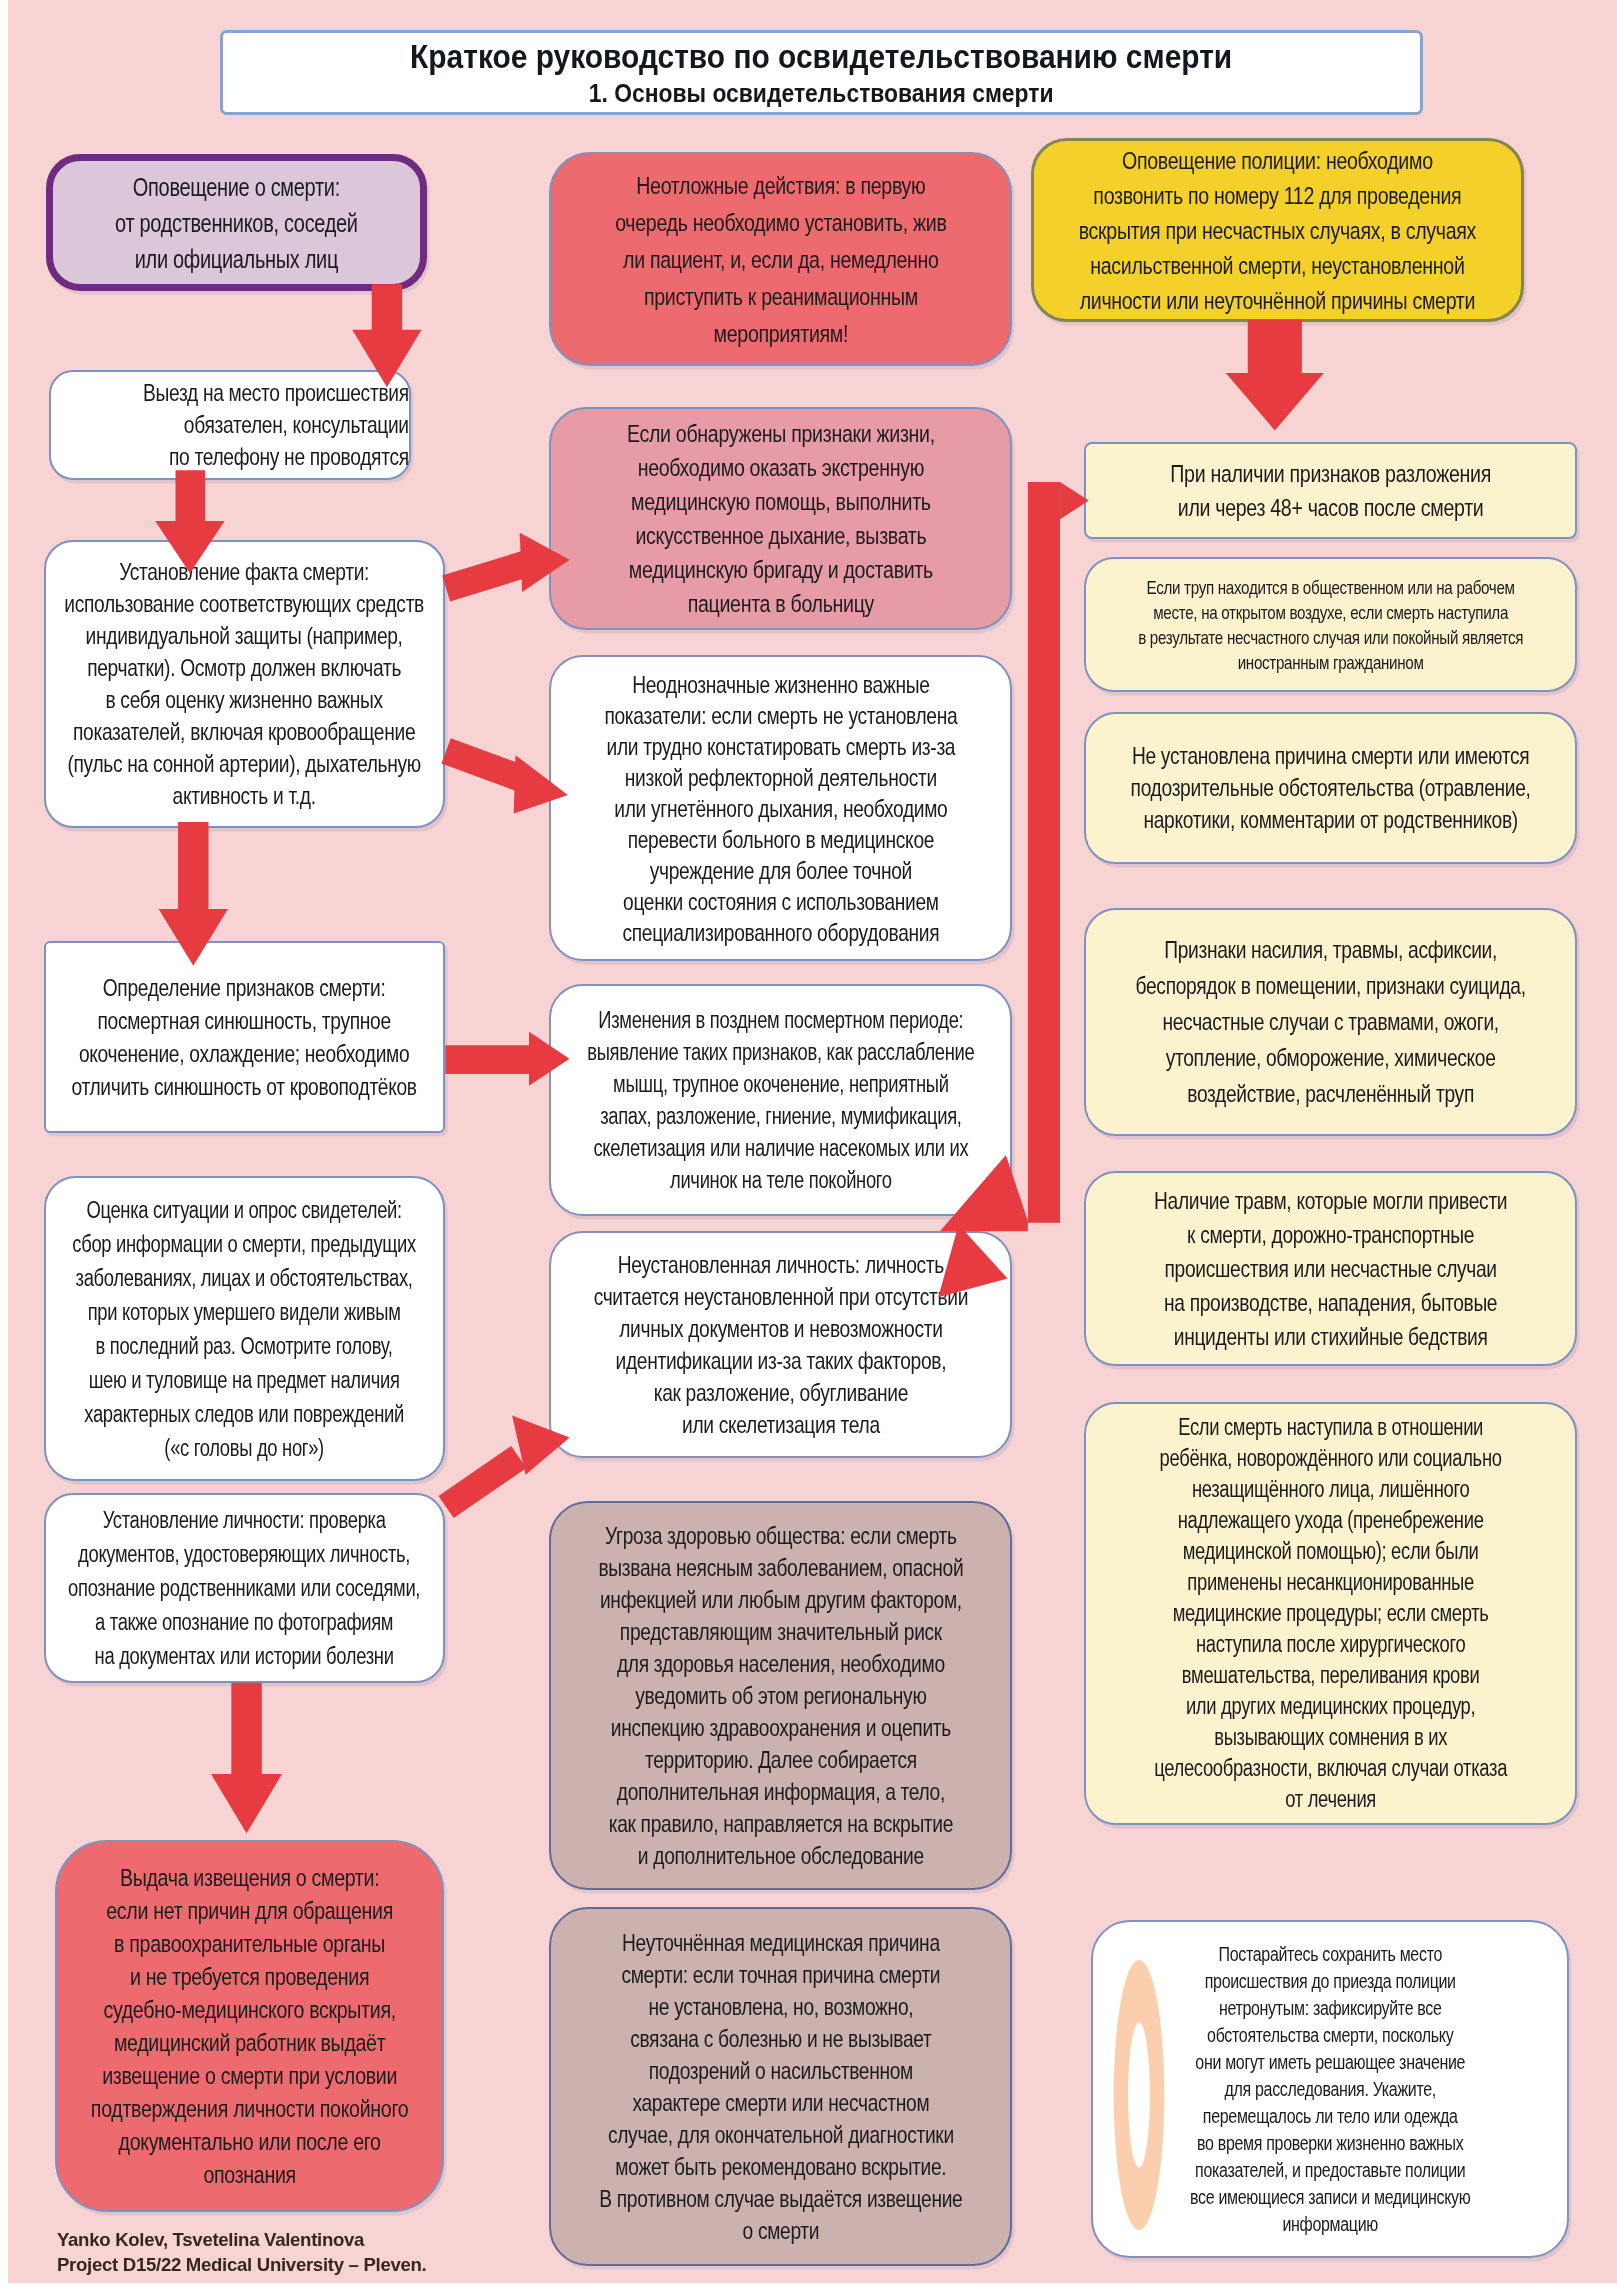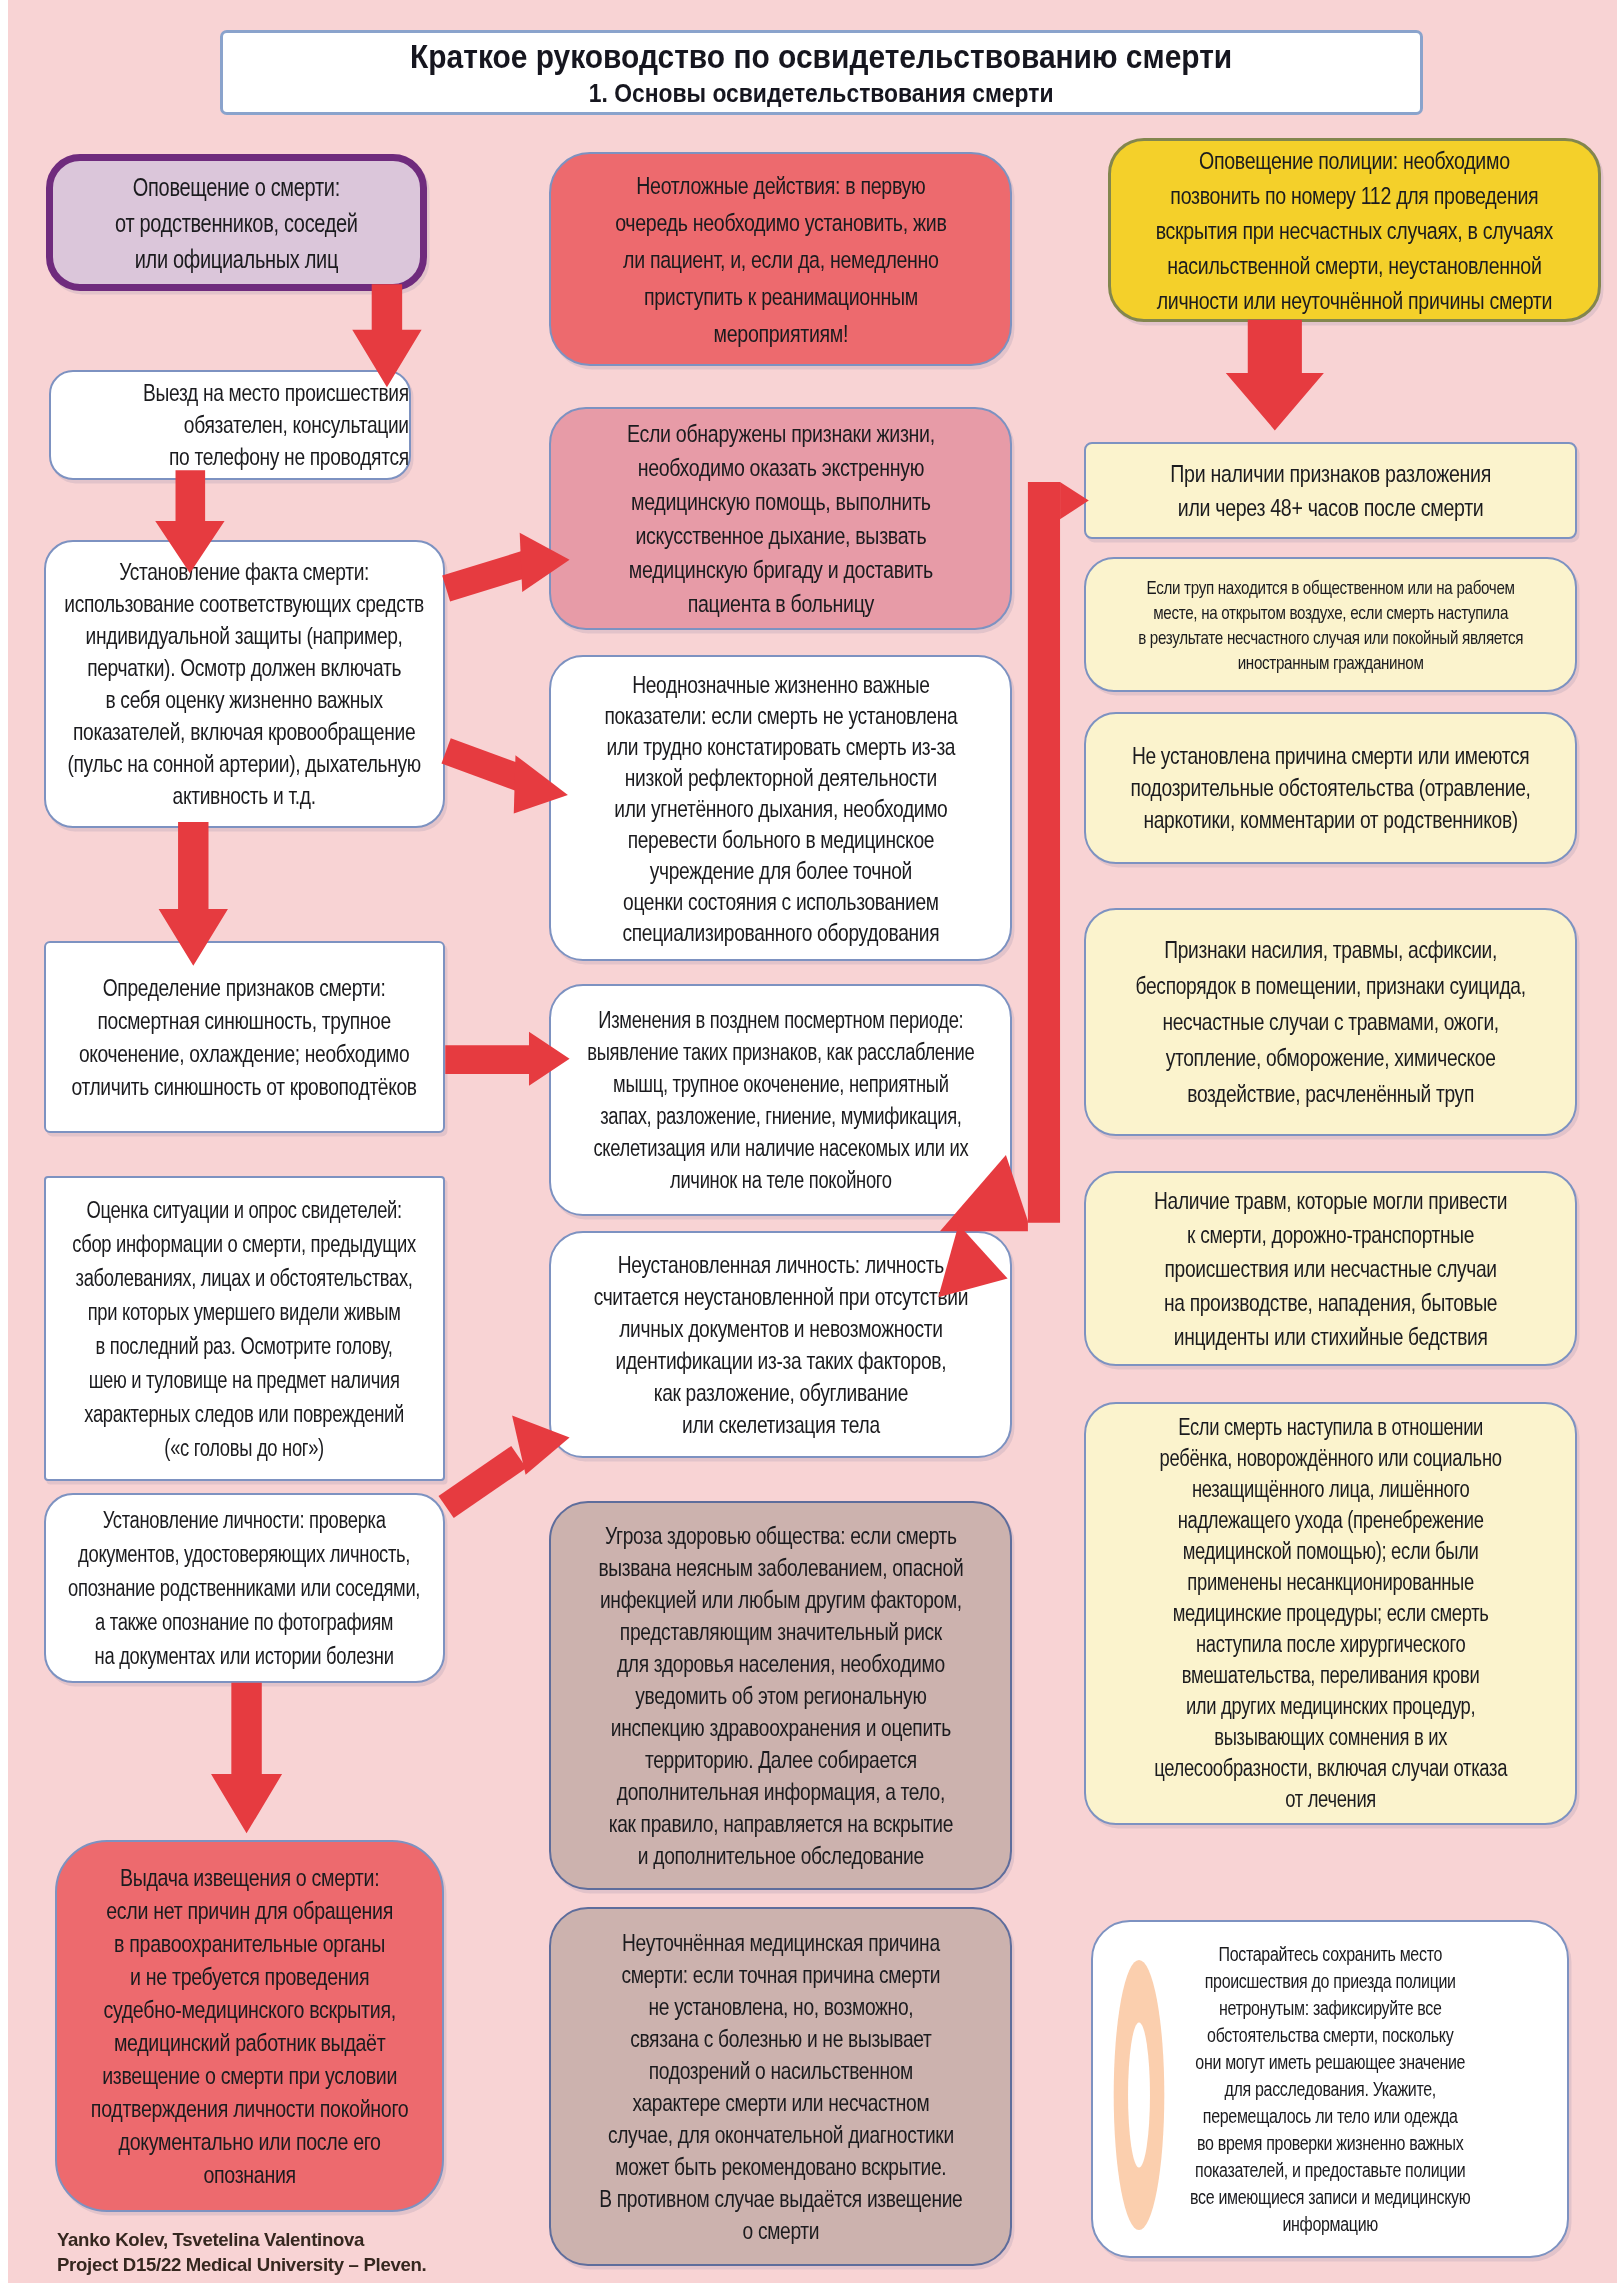--- a/index.html
+++ b/index.html
@@ -27,33 +27,33 @@
     display:flex;flex-direction:column;align-items:center;justify-content:center;
     z-index:2;box-sizing:border-box;color:#16161f;
   }
   .titlebox .t1{font-size:34px;font-weight:bold;line-height:41px;transform:scaleX(.88);white-space:nowrap;}
   .titlebox .t2{font-size:26px;font-weight:bold;line-height:32px;transform:scaleX(.88);white-space:nowrap;}
   
   .l1{left:38px;top:154px;width:381px;height:137px;font-size:25px;line-height:36px;background:#dbc6da;border:7.6px solid #6f2b7d;border-radius:34px;}
   .l2{left:41px;top:370px;width:362px;height:110px;font-size:24px;line-height:32px;border-radius:24px;text-align:right;}
   .l3{left:36px;top:540px;width:401px;height:288px;font-size:24px;line-height:32px;border-radius:29px;}
   .l4{left:36px;top:941px;width:401px;height:192px;font-size:24px;line-height:33px;border-radius:6px;}
-  .l5{left:36px;top:1176px;width:401px;height:305px;font-size:23px;line-height:34px;border-radius:4px;}
+  .l5{left:36px;top:1176px;width:401px;height:305px;font-size:23px;line-height:34px;border-radius:32px;}
   .l6{left:36px;top:1493px;width:401px;height:190px;font-size:23px;line-height:34px;border-radius:29px;}
   .l7{left:47px;top:1840px;width:389px;height:372px;font-size:24.5px;line-height:33px;background:#ed6a6e;border-radius:52px;}
   
   .m1{left:541px;top:152px;width:463px;height:214px;font-size:24.5px;line-height:37px;background:#ed6a6e;border-radius:41px;}
   .m2{left:541px;top:407px;width:463px;height:223px;font-size:24.5px;line-height:34px;background:#e79ba7;border-radius:37px;}
   .m3{left:541px;top:655px;width:463px;height:306px;font-size:24px;line-height:31px;border-radius:34px;}
   .m4{left:541px;top:984px;width:463px;height:232px;font-size:23px;line-height:32px;border-radius:34px;}
   .m5{left:541px;top:1231px;width:463px;height:227px;font-size:24px;line-height:32px;border-radius:34px;}
   .m6{left:541px;top:1501px;width:463px;height:389px;font-size:24px;line-height:32px;background:#ccb2ae;border:2.5px solid #5e6d9c;border-radius:39px;}
   .m7{left:541px;top:1907px;width:463px;height:359px;font-size:24px;line-height:32px;background:#ccb2ae;border:2.5px solid #5e6d9c;border-radius:39px;}
   
-  .r1{left:1100px;top:138px;width:493px;height:184px;font-size:24.5px;line-height:35px;background:#f4d02a;border:3px solid #83864e;border-radius:36px;}
+  .r1{left:1023px;top:138px;width:493px;height:184px;font-size:24.5px;line-height:35px;background:#f4d02a;border:3px solid #83864e;border-radius:36px;}
   .r2{left:1076px;top:442px;width:493px;height:97px;font-size:24.5px;line-height:34px;background:#fbf3cd;border-radius:8px;}
   .r3{left:1076px;top:557px;width:493px;height:135px;font-size:19px;line-height:25px;background:#fbf3cd;border-radius:30px;}
   .r4{left:1076px;top:712px;width:493px;height:152px;font-size:24px;line-height:32px;background:#fbf3cd;border-radius:32px;}
   .r5{left:1076px;top:908px;width:493px;height:228px;font-size:24px;line-height:36px;background:#fbf3cd;border-radius:32px;}
   .r6{left:1076px;top:1171px;width:493px;height:195px;font-size:24px;line-height:34px;background:#fbf3cd;border-radius:32px;}
   .r7{left:1076px;top:1402px;width:493px;height:423px;font-size:23px;line-height:31px;background:#fbf3cd;border-radius:32px;}
   .r8{left:1083px;top:1920px;width:478px;height:338px;font-size:20px;line-height:27px;border-radius:39px;}
   .r8 .ring{position:absolute;left:18.6px;top:36px;z-index:0;}
   .r8 .t{position:relative;z-index:1;}
   

